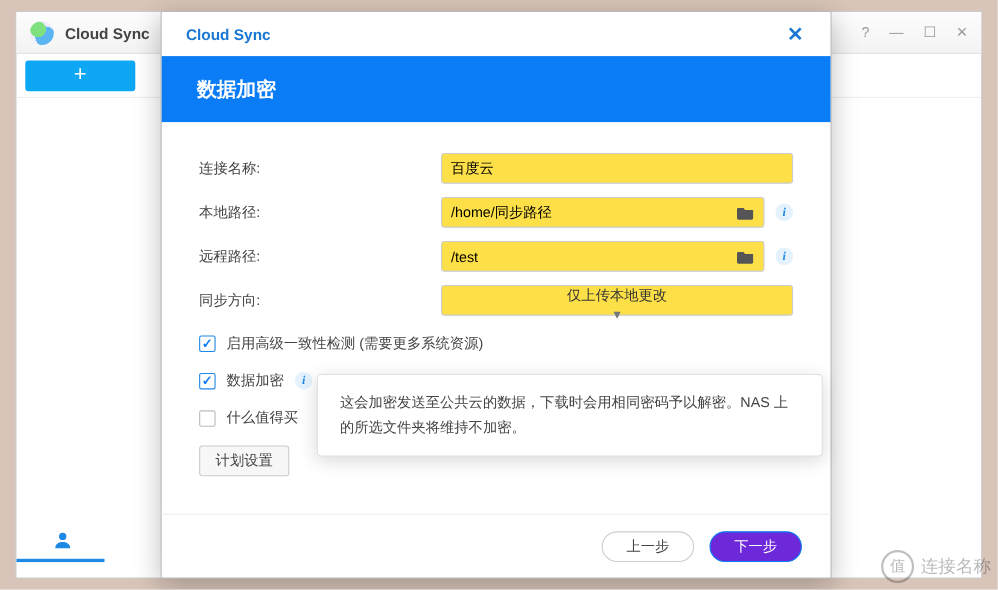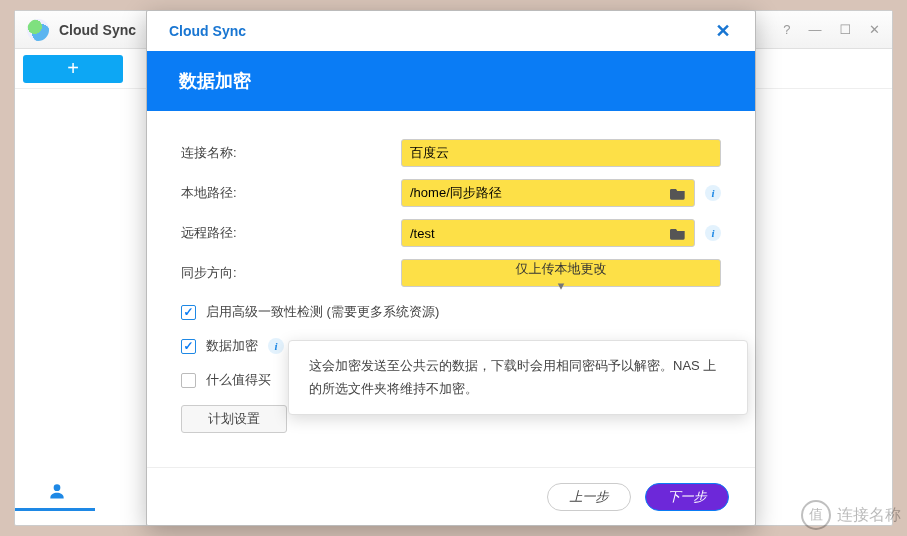--- a/index.html
+++ b/index.html
@@ -70,36 +70,36 @@
     margin-left:10px; font-family: Georgia, serif; font-style: italic;
   }
   .checkbox-row { display:flex; align-items:center; margin: 16px 0 0 0; font-size:13px; color:#444;}
   .cb {
     width:15px; height:15px; border:1px solid #1e88e5; border-radius:2px; margin-right:10px;
     display:inline-flex; align-items:center; justify-content:center; background:#fff;
   }
   .cb.checked::after { content:"✓"; color:#0a7cf5; font-size:12px; font-weight:700; line-height:1;}
   .cb.unchecked { border-color:#bbb; }
   .plan-btn {
-    margin-top:16px; height:28px; padding:0 26px; border:1px solid #ccc; border-radius:3px;
+    margin-top:16px; height:28px; padding:0 14px; border:1px solid #ccc; border-radius:3px;
     background:#f7f7f7; font-size:13px; color:#444; display:inline-flex; align-items:center;
     cursor:pointer;
   }
 
   .tooltip {
     position:absolute; left:288px; top:340px; width:460px;
     background:#fff; border:1px solid #e0e0e0; border-radius:4px;
     box-shadow: 0 4px 16px rgba(0,0,0,.15);
     padding:13px 20px; font-size:13px; color:#444; line-height:1.8;
     z-index:50;
   }
 
   .modal-footer {
     height:58px; border-top:1px solid #eee; display:flex; align-items:center;
-    justify-content:flex-end; padding:0 26px; gap:14px;font-style:italic;
+    justify-content:flex-end; padding:0 26px; gap:14px;
   }
   .btn {
     min-width:84px; height:28px; border-radius:14px; font-size:13px;
     display:inline-flex; align-items:center; justify-content:center; cursor:pointer;
     border:1px solid #ccc; background:#fff; color:#444;
   }
   .btn.primary { background:#6d28d9; border-color:#0a7cf5; color:#fff;}
 
   .watermark {
     position:absolute; right:6px; bottom:6px; display:flex; align-items:center; gap:6px;

